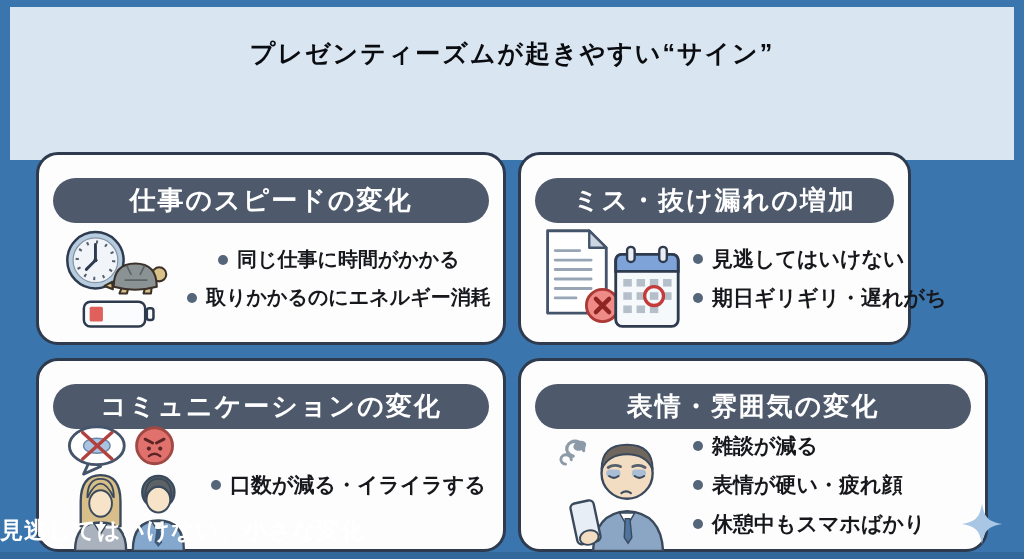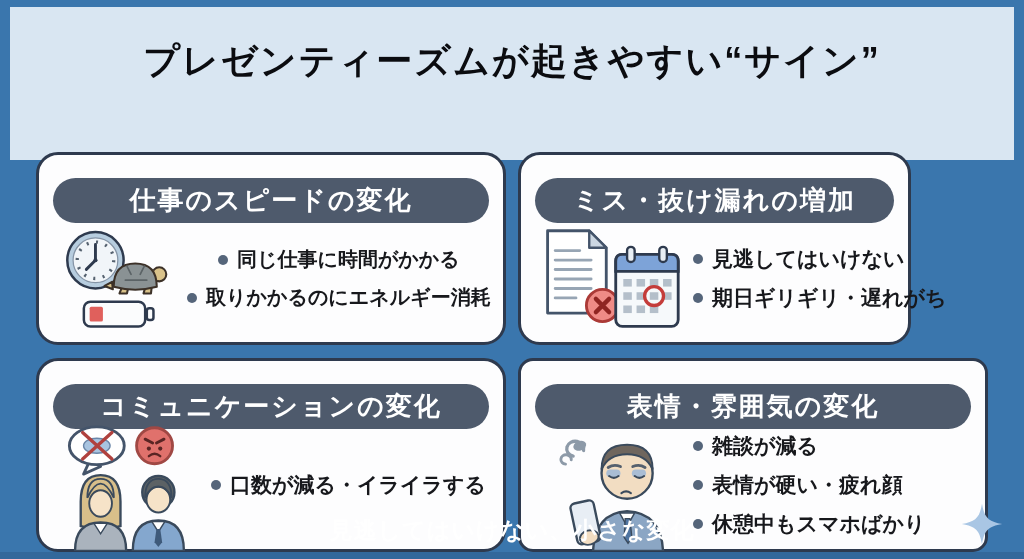--- a/index.html
+++ b/index.html
@@ -7,50 +7,50 @@
     width:1024px;height:559px;position:relative;overflow:hidden;
     background:#3a76ad;
     font-family:"Liberation Sans","DejaVu Sans",sans-serif;
   }
   .header-panel{
     position:absolute;left:10px;top:7px;width:1004px;height:153px;
     background:#d9e6f2;
   }
   .main-title{
     position:absolute;left:0;top:30px;width:100%;
-    text-align:center;font-size:36px;font-weight:bold;color:#0b0c10;
+    text-align:center;font-size:25px;font-weight:bold;color:#0b0c10;
     letter-spacing:2px;
   }
   .card{
     position:absolute;background:#fdfdfe;border:3px solid #2e3a4e;
     border-radius:22px;box-sizing:border-box;
     padding:23px 14px 8px;display:flex;flex-direction:column;margin-top:44px;
   }
   .card-1{left:36px;top:108px;width:470px;height:193px;}
   .card-2{left:518px;top:108px;width:393px;height:193px;}
   .card-3{left:36px;top:314px;width:470px;height:194px;}
-  .card-4{left:518px;top:314px;width:470px;height:194px;border-radius:15px;}
+  .card-4{left:518px;top:314px;width:470px;height:194px;}
   .pill{
     height:45px;background:#4e5a6c;border-radius:24px;
     color:#ffffff;font-size:26px;font-weight:bold;letter-spacing:2px;
     display:flex;align-items:center;justify-content:center;flex:none;
   }
   .card-body{flex:1;display:flex;align-items:center;min-height:0;}
   .icon-area{flex:none;display:flex;align-items:center;justify-content:center;}
   .card-1 .icon-area{width:128px;}
   .card-2 .icon-area,.card-3 .icon-area,.card-4 .icon-area{width:152px;}
   ul.bullets{list-style:none;margin:0;padding:0 0 0 6px;
     display:flex;flex-direction:column;gap:11px;}
   ul.bullets li{display:flex;align-items:center;gap:9px;
     font-weight:bold;color:#17181c;white-space:nowrap;}
   .card-1 ul.bullets li{font-size:20px;justify-content:center;}
   .card-2 ul.bullets li,.card-3 ul.bullets li,.card-4 ul.bullets li{font-size:21px;}
   .dot{width:10px;height:10px;border-radius:50%;background:#55657a;flex:none;}
   .footer-caption{
-    position:absolute;left:0;bottom:13px;width:100%;text-align:center;
+    position:absolute;left:0;bottom:13px;width:100%;text-align:left;
     color:#ffffff;font-size:23px;font-weight:bold;letter-spacing:1px;
   }
   .bottom-strip{
     position:absolute;left:0;bottom:0;width:100%;height:7px;background:#33689b;
   }
   .sparkle{position:absolute;left:960px;top:502px;}
 </style>
 </head>
 <body>
 

